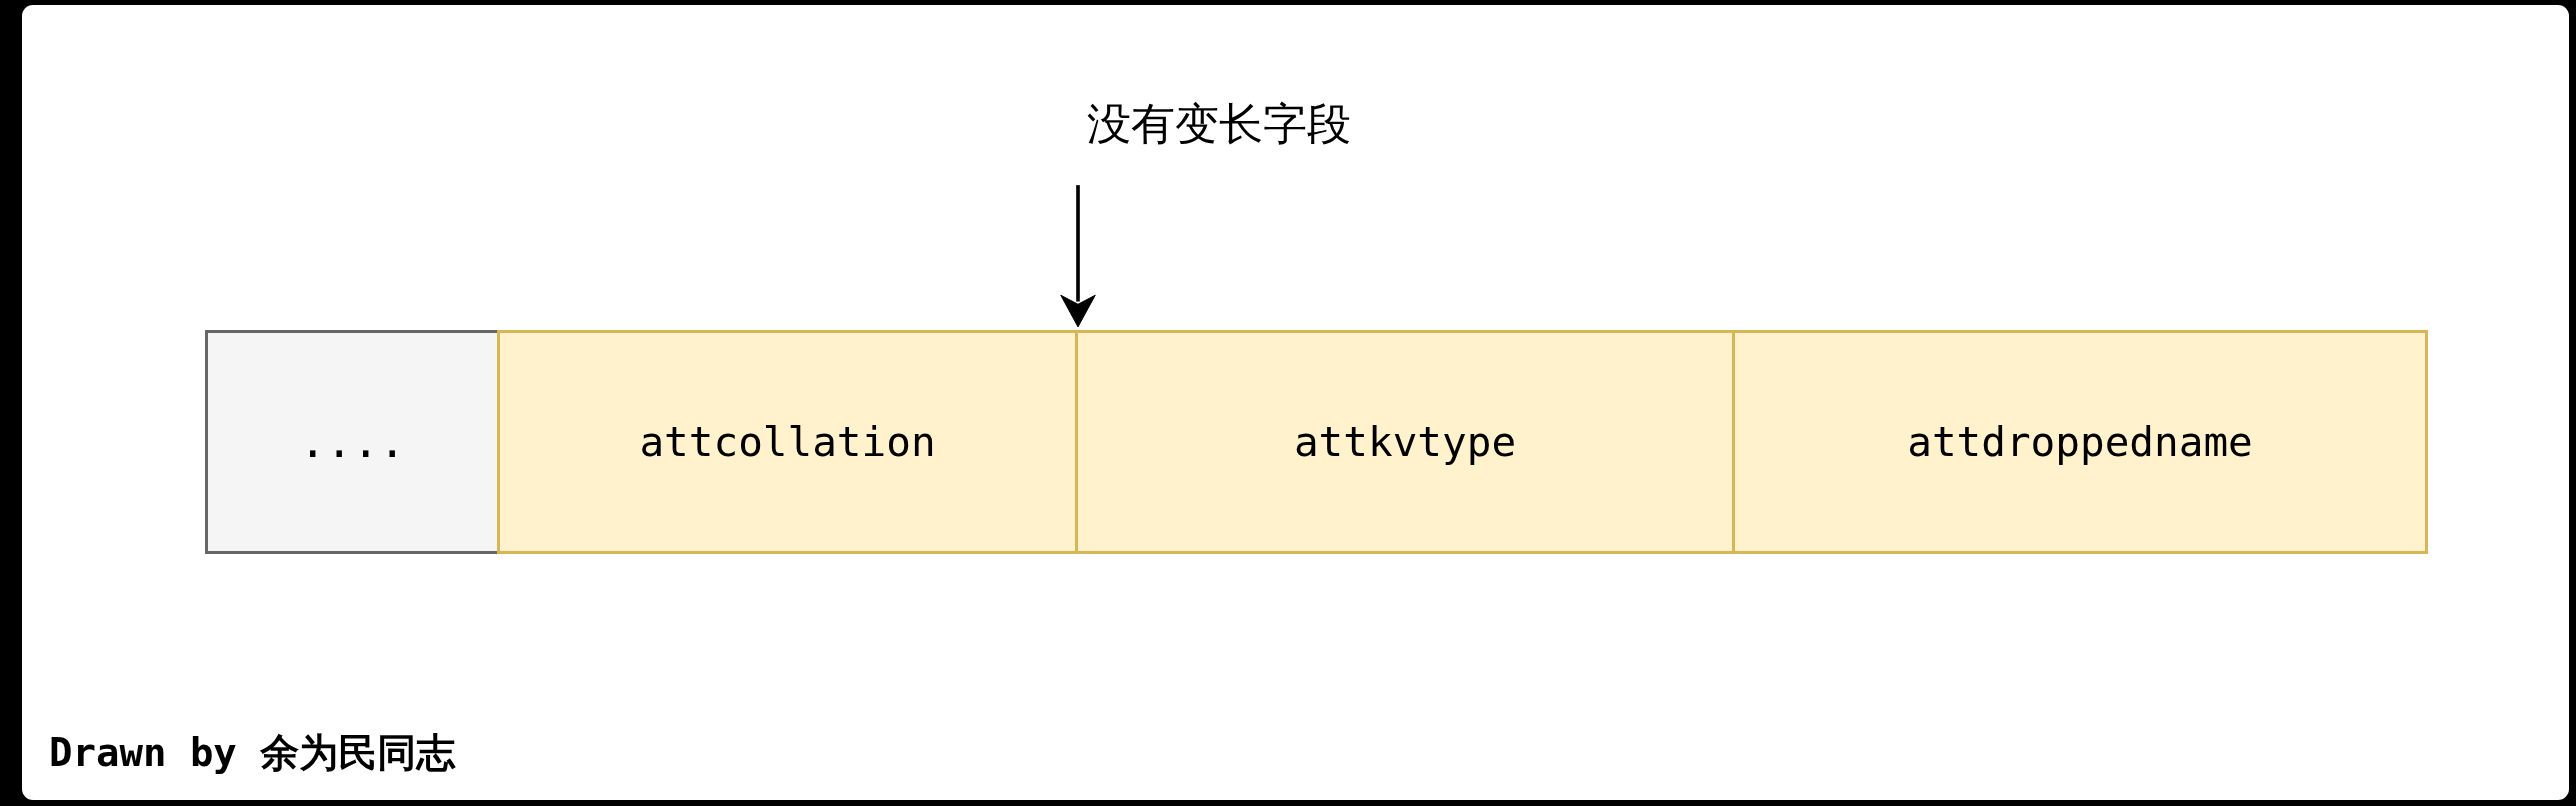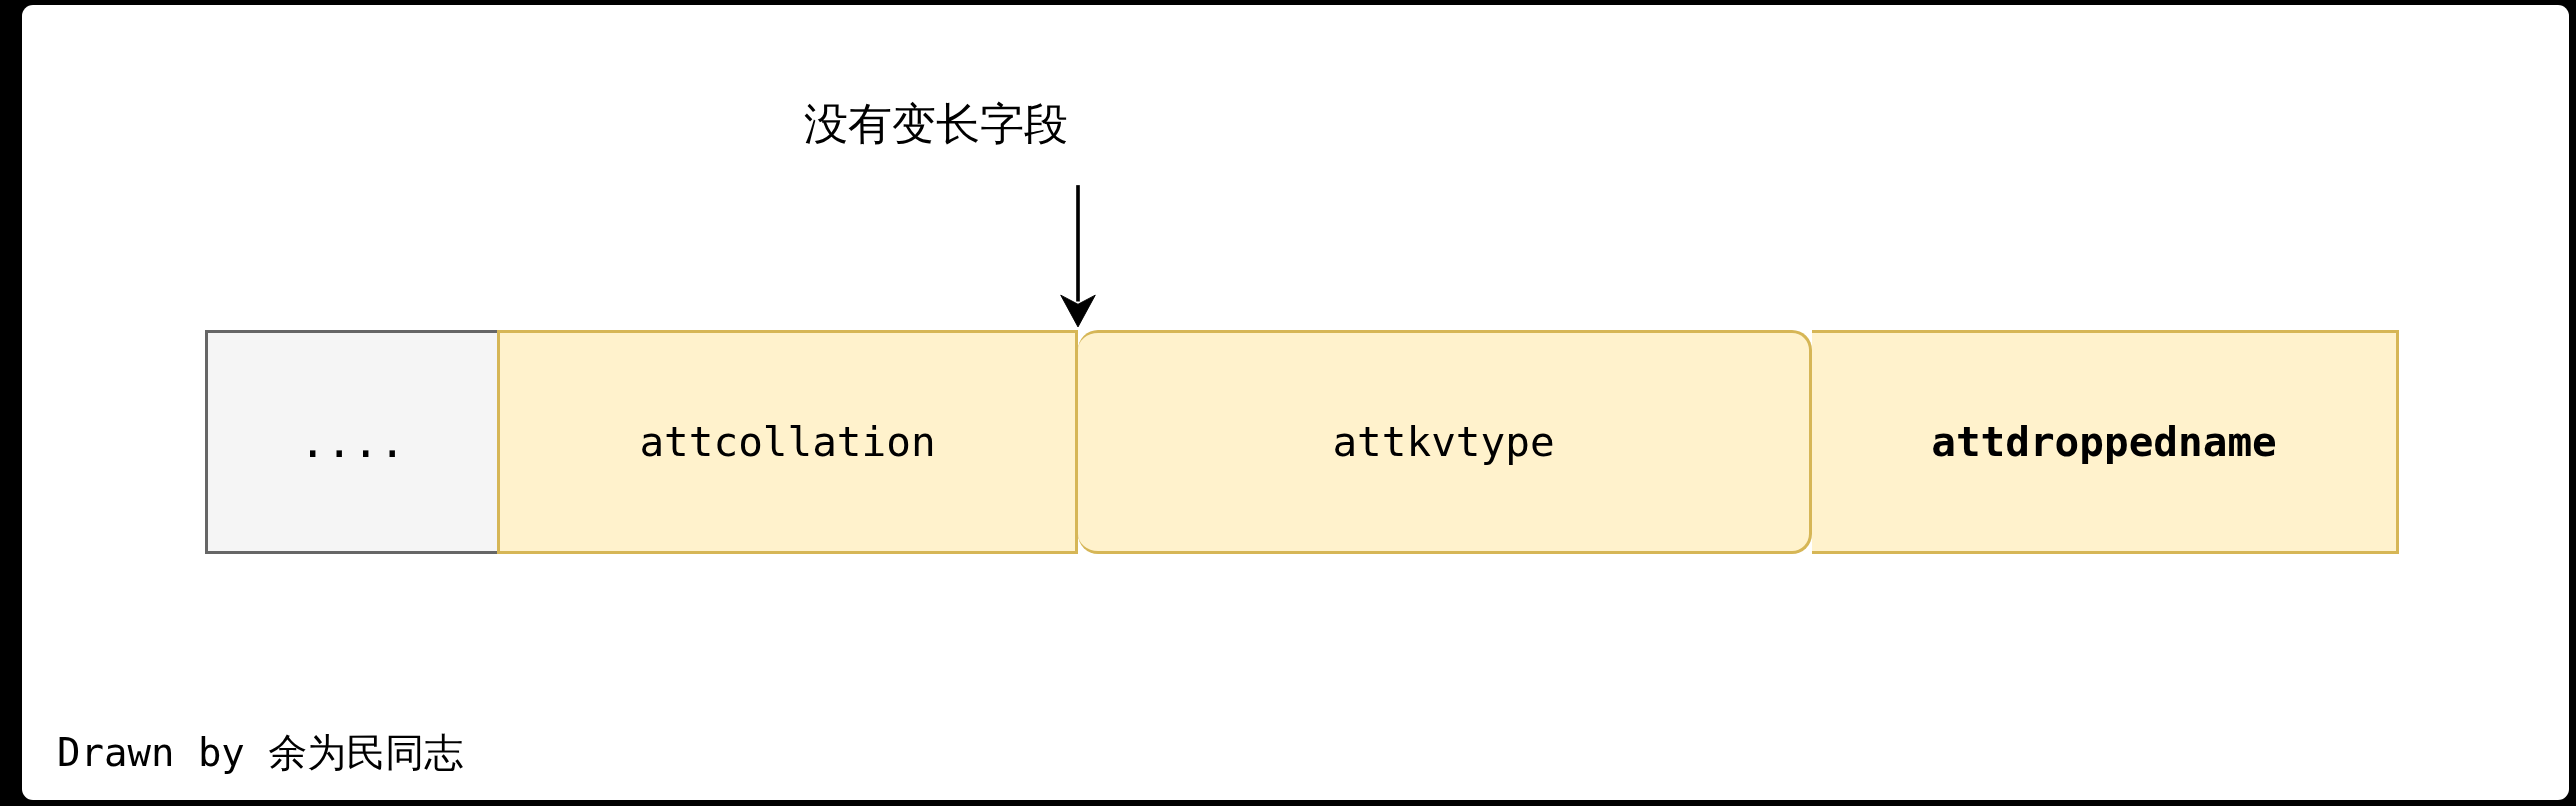--- a/index.html
+++ b/index.html
@@ -18,21 +18,21 @@
     width: 2547px;
     height: 795px;
     background: #ffffff;
     border-radius: 11px;
   }
   .annotation-label {
     position: absolute;
     left: 782px;
     top: 93px;
     width: 547px;
-    text-align: left;
+    text-align: right;
     font-size: 44px;
     line-height: 51px;
     color: #000000;
     font-family: "DejaVu Sans", "Liberation Sans", sans-serif;
     white-space: nowrap;
   }
   .down-arrow {
     position: absolute;
     left: 1036px;
     top: 180px;
@@ -67,31 +67,32 @@
   }
   .cell.yellow {
     background: #fff2cc;
     border: 3.6px solid #d6b656;
     font-size: 41px;
   }
   .cell.yellow.no-left {
     border-left: none;
   }
   .cell-attcollation { width: 581px; }
-  .cell-attkvtype { width: 734px; border-radius: 20px; }
-  .cell-attdroppedname { width: 587px; font-weight: bold; }
+  .cell-attkvtype { width: 657px; }
+  .cell-attdroppedname { width: 693px; }
   .footer-credit {
     position: absolute;
-    left: 35px;
+    left: 27px;
     top: 725px;
     font-size: 39px;
     line-height: 46px;
     color: #000000;
     font-family: "DejaVu Sans Mono", "Liberation Mono", monospace;
     white-space: nowrap;
+    font-weight: bold;
   }
 </style>
 </head>
 <body>
 
 <div class="canvas">
 
   <div class="annotation-label">没有变长字段</div>
 
   <svg class="down-arrow" viewBox="0 0 44 157" xmlns="http://www.w3.org/2000/svg">

